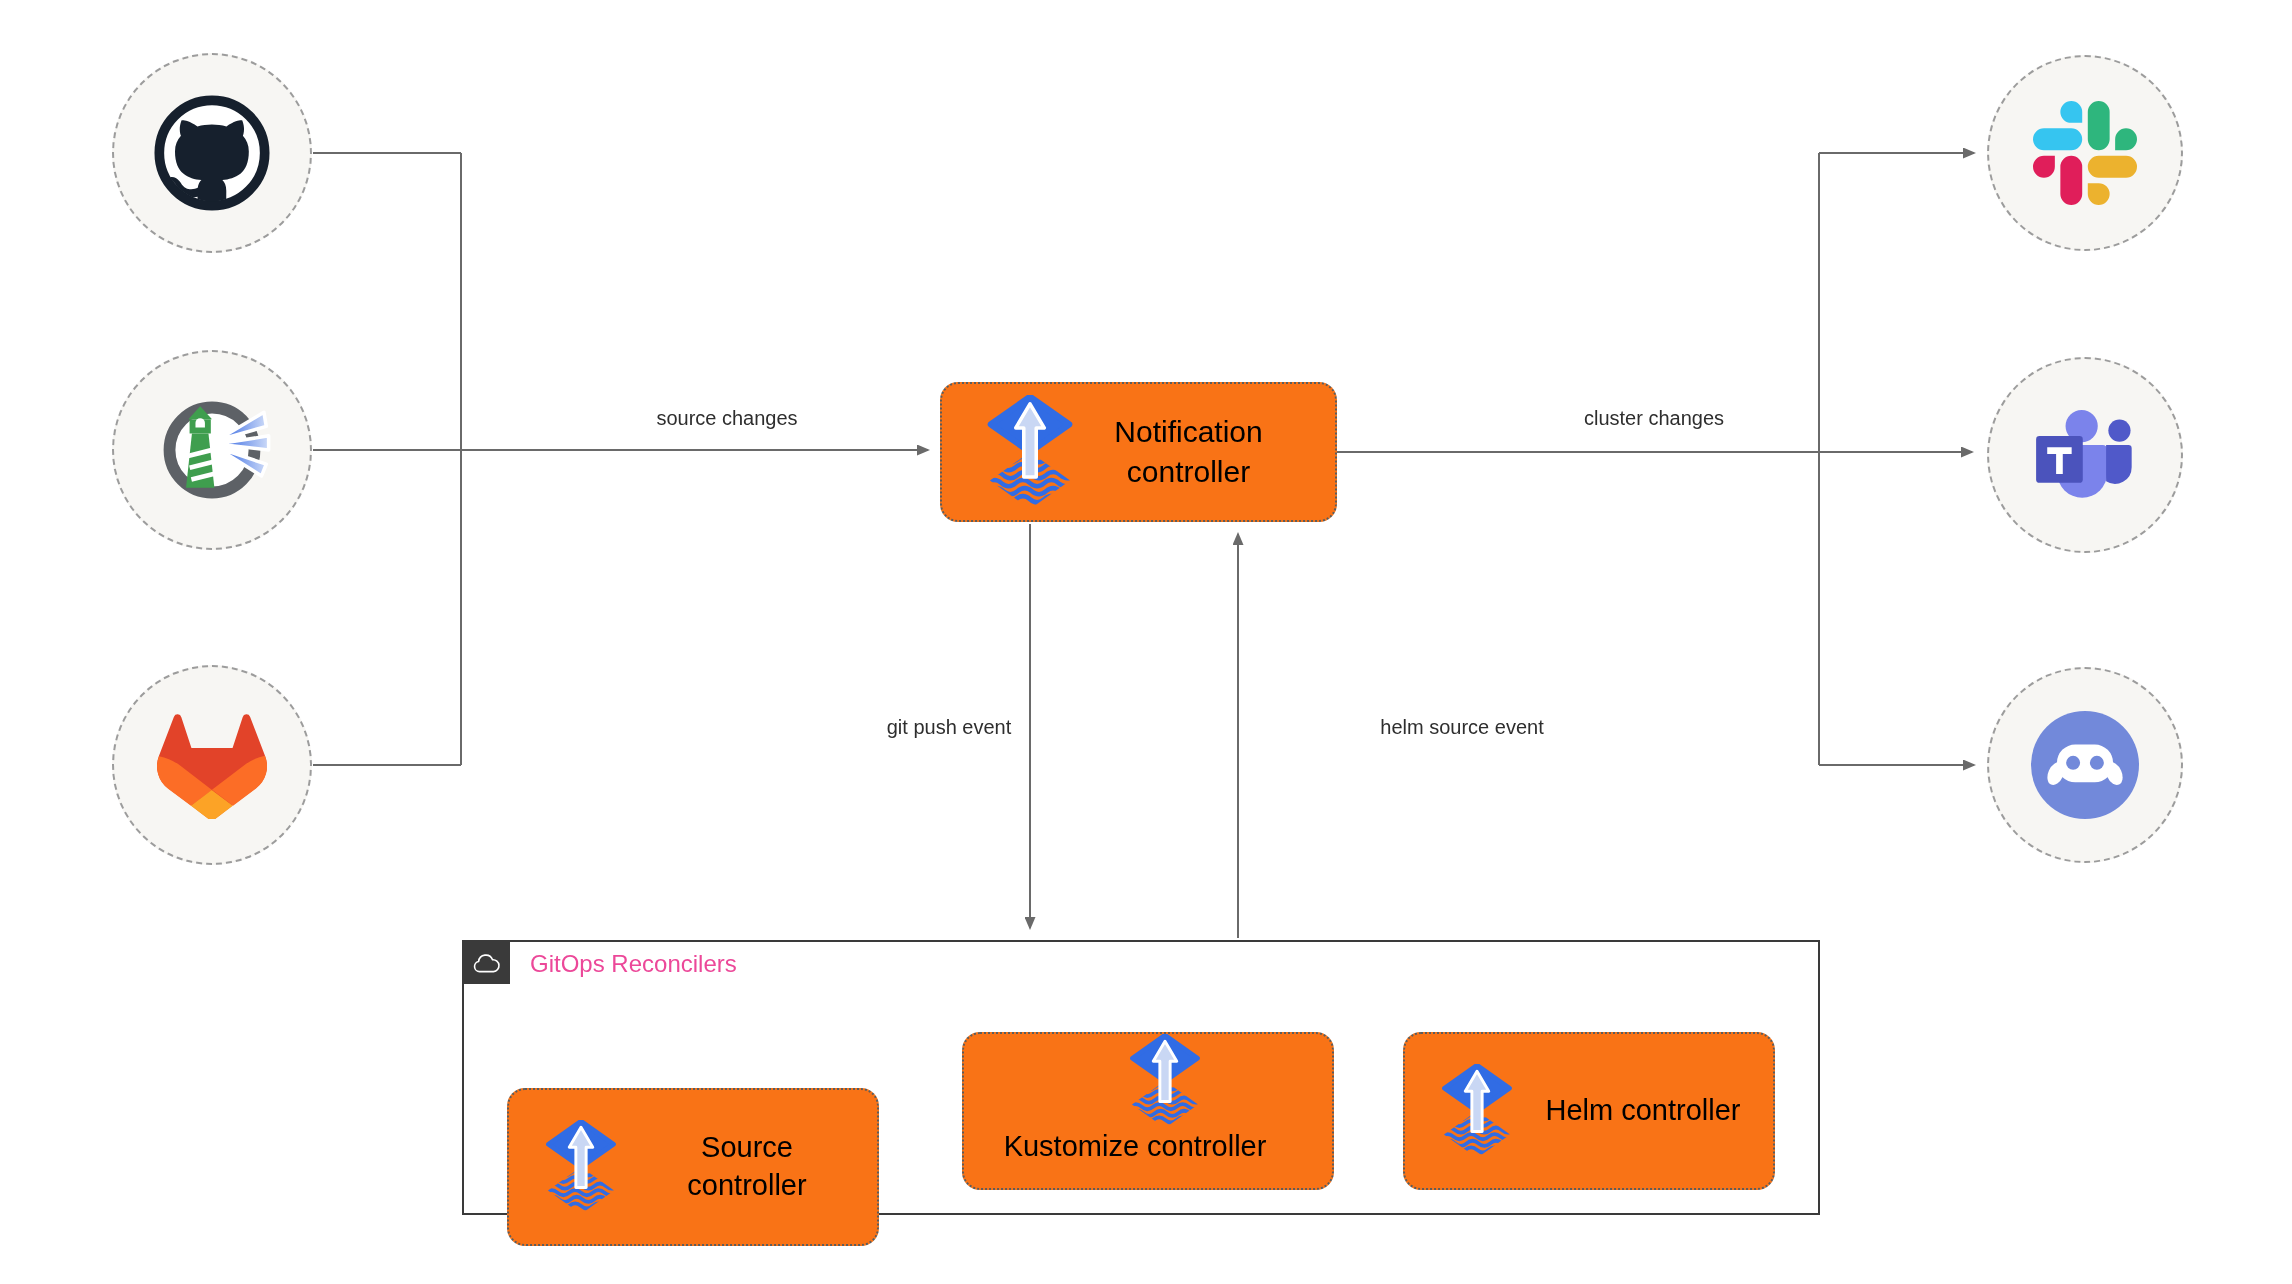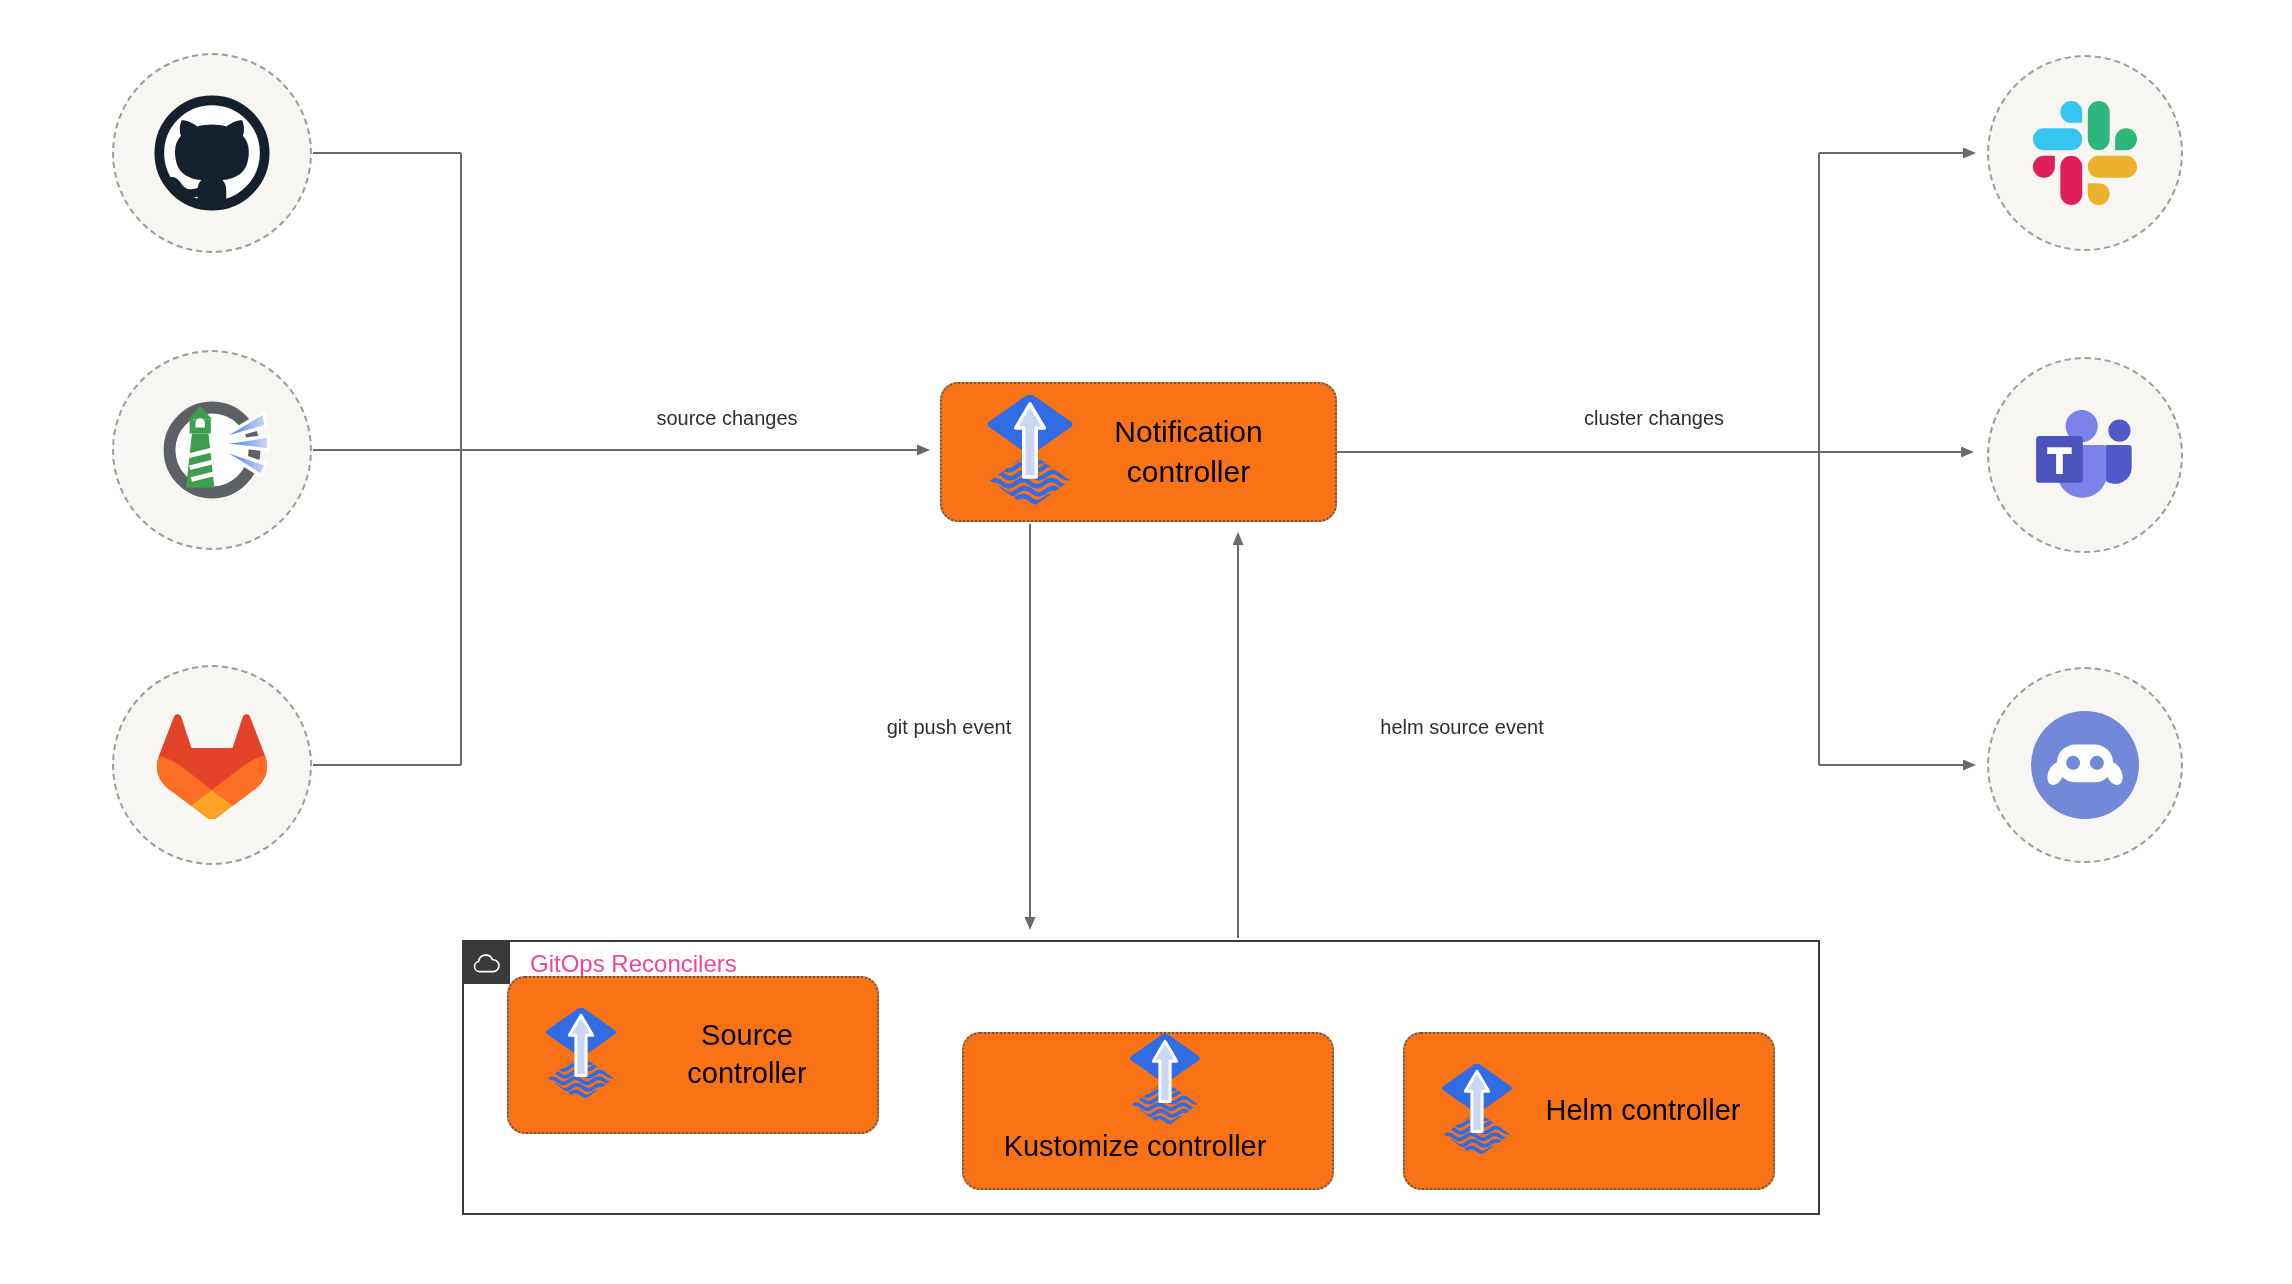--- a/index.html
+++ b/index.html
@@ -164,21 +164,21 @@
 
   <div class="gitops-container" style="left:462px;top:940px;width:1358px;height:275px;">
     <div class="gitops-badge">
       <svg width="30" height="25" viewBox="0 0 56 46">
         <path d="M42 40H16a9.5 9.5 0 0 1-1.8-18.8 13.5 13.5 0 0 1 26-3.4A10.5 10.5 0 0 1 42 40z" fill="none" stroke="#ffffff" stroke-width="3" stroke-linejoin="round"></path>
       </svg>
     </div>
     <div class="gitops-label">GitOps Reconcilers</div>
   </div>
 
-  <div class="node-box reconciler" style="left:507px;top:976px;width:372px;height:158px;gap:24px;">
+  <div class="node-box reconciler" style="left:507px;top:1088px;width:372px;height:158px;gap:24px;">
     <span class="flux-icon-wrap">
       <svg width="76" height="94" viewBox="0 0 100 128">
           <use href="#flux-icon-sym"></use>
         </svg>
     </span>
     <span class="node-label">Source controller</span>
   </div>
 
   <div class="node-box reconciler" style="left:962px;top:1032px;width:372px;height:158px;flex-direction:column;">
     <span class="flux-icon-wrap">

